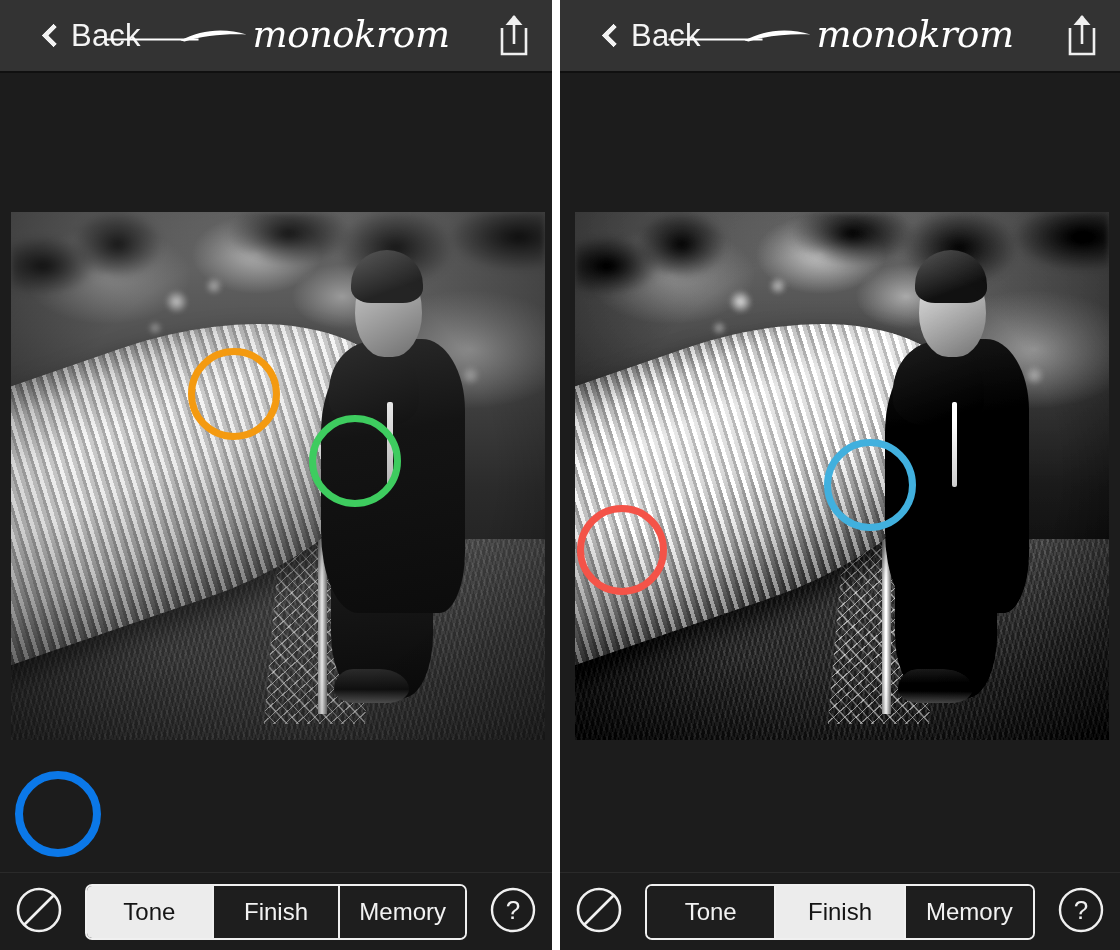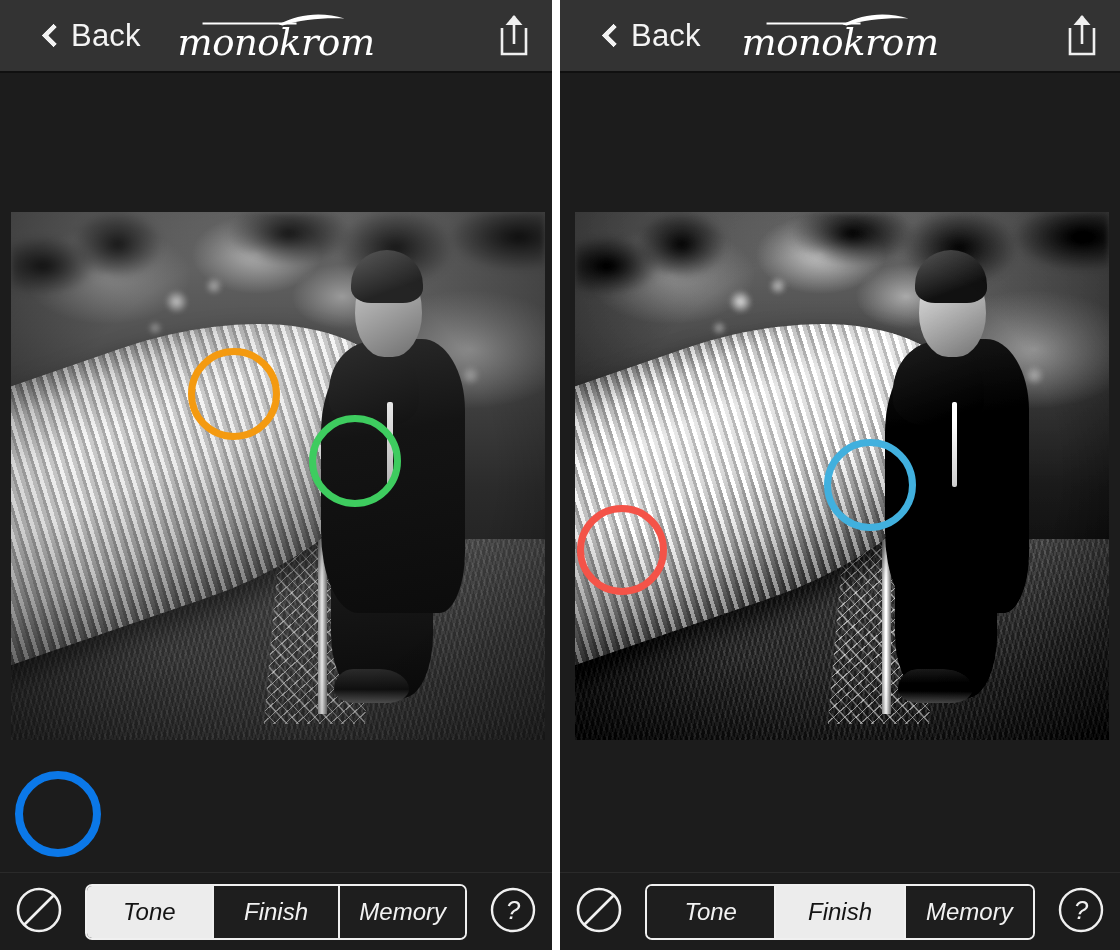--- a/index.html
+++ b/index.html
@@ -59,21 +59,21 @@
     font-size: 31px;
     letter-spacing: .2px;
     line-height: 1;
   }
   .logo {
     position: absolute;
     left: 50%;
     top: 50%;
     transform: translate(-50%, -50%);
     display: flex;
-    flex-direction: column;
+    flex-direction: row;
     align-items: center;
     pointer-events: none;
   }
   .logo-swoosh { display:block; }
   .logo-text {
     font-family: "DejaVu Serif", "Liberation Serif", serif;
     font-style: italic;
     font-size: 37px;
     color: #ffffff;
     line-height: 1;
@@ -250,21 +250,20 @@
   .toolbar {
     position: relative;
     height: 78px;
     flex: 0 0 78px;
     background: #1c1c1c;
     display: flex;
     align-items: center;
     padding: 0 14px;
     gap: 21px;
     border-top: 1px solid #2a2a2a;
-    font-style: italic;
   }
   .no-filter-btn { cursor: pointer; flex: 0 0 auto; }
   .segmented {
     flex: 1 1 auto;
     display: flex;
     height: 56px;
     border: 2px solid #f0f0f0;
     border-radius: 7px;
     overflow: hidden;
     background: #1e1e1e;

